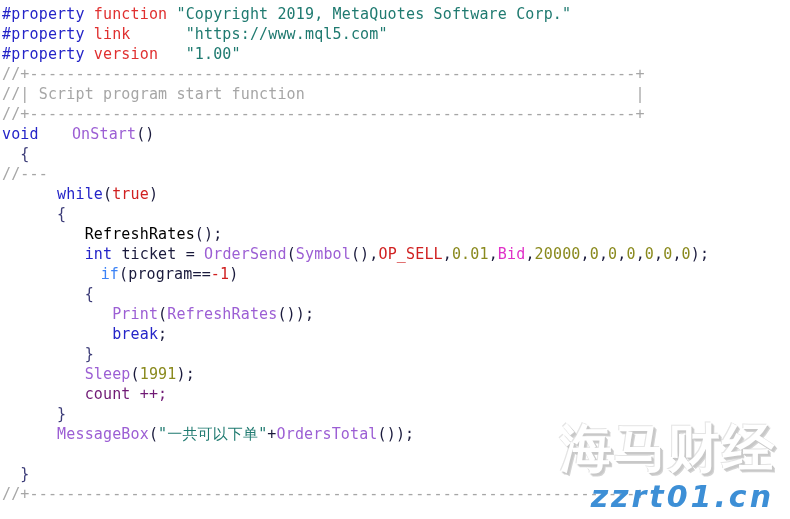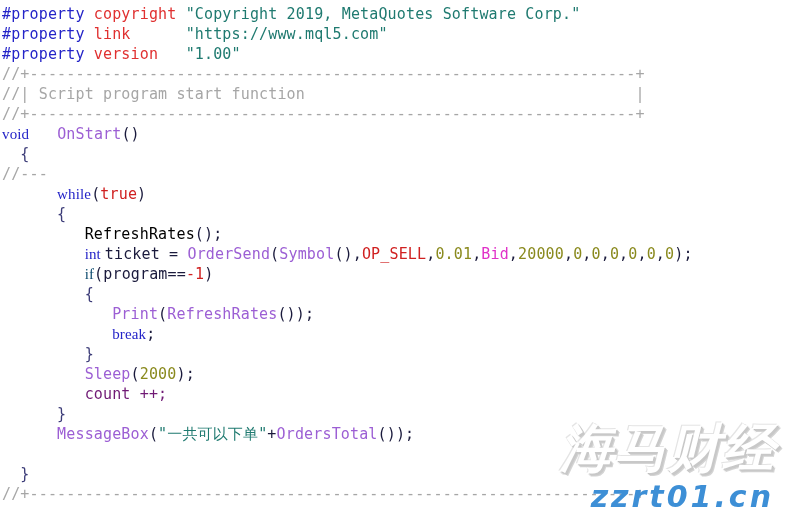--- a/index.html
+++ b/index.html
@@ -34,21 +34,21 @@
     white-space: pre;
     padding-left: 2px;
     color: #202060;
   }
 
   
   .tok-pre      { color: #2424c8; }  
   .tok-prop     { color: #e03030; }  
   .tok-str      { color: #1f7a70; }  
   .tok-comment  { color: #a6a6a6; }  
-  .tok-kw       { color: #2424c8; font-family: Liberation Serif, serif; }  
+  .tok-kw       { color: #2424c8; }  
   .tok-fn       { color: #9c5fd4; }  
   .tok-const    { color: #d02020; margin-top: 8px; }  
   .tok-num      { color: #8a8a1e; }  
   .tok-enum     { color: #d02020; }  
   .tok-var      { color: #e030c8; }  
   .tok-plain    { color: #1a1a3c; }  
   .tok-brace    { color: #3c3c78; }  
 
   
   #watermark {
@@ -60,21 +60,20 @@
     pointer-events: none;
     user-select: none;
   }
   #wm-cn {
     position: absolute;
     right: 0;
     top: 0;
     font-family: "DejaVu Sans", "Liberation Sans", sans-serif;
     font-size: 52px;
     font-weight: bold;
-    font-style: italic;
     letter-spacing: 2px;
     color: #ffffff;
     text-shadow:
        2px 2px 0 #c8c8c8,
        3px 3px 0 #d4d4d4,
        1px 1px 1px #b4b4b4,
       -1px -1px 0 #e4e4e4;
     white-space: nowrap;
     line-height: 62px;
   }
@@ -90,39 +89,39 @@
     color: #3d8fd6;
     white-space: nowrap;
     line-height: 36px;
   }
 </style>
 </head>
 <body>
 
 <div id="editor" style="background: rgb(255, 255, 255);">
   <div id="code-area">
-      <div class="code-line"><span class="tok-pre" style="color: rgb(36, 36, 200);">#property </span><span class="tok-prop" style="color: rgb(224, 48, 48);">copyright </span><span class="tok-str" style="color: rgb(31, 122, 112);">"Copyright 2019, MetaQuotes Software Corp."</span></div>
+      <div class="code-line"><span class="tok-pre" style="color: rgb(36, 36, 200);">#property </span><span class="tok-prop" style="color: rgb(224, 48, 48);">function </span><span class="tok-str" style="color: rgb(31, 122, 112);">"Copyright 2019, MetaQuotes Software Corp."</span></div>
       <div class="code-line"><span class="tok-pre" style="color: rgb(36, 36, 200);">#property </span><span class="tok-prop" style="color: rgb(224, 48, 48);">link      </span><span class="tok-str" style="color: rgb(31, 122, 112);">"https://www.mql5.com"</span></div>
       <div class="code-line"><span class="tok-pre" style="color: rgb(36, 36, 200);">#property </span><span class="tok-prop" style="color: rgb(224, 48, 48);">version   </span><span class="tok-str" style="color: rgb(31, 122, 112);">"1.00"</span></div>
       <div class="code-line"><span class="tok-comment" style="color: rgb(166, 166, 166);">//+------------------------------------------------------------------+</span></div>
       <div class="code-line"><span class="tok-comment" style="color: rgb(166, 166, 166);">//| Script program start function                                    |</span></div>
       <div class="code-line"><span class="tok-comment" style="color: rgb(166, 166, 166);">//+------------------------------------------------------------------+</span></div>
       <div class="code-line"><span class="tok-kw" style="color: rgb(36, 36, 200);">void </span><span class="tok-fn" style="color: rgb(156, 95, 212); margin-left: 24px;">OnStart</span><span class="tok-plain" style="color: rgb(26, 26, 60);">()</span></div>
       <div class="code-line"><span class="tok-brace">  {</span></div>
       <div class="code-line"><span class="tok-comment" style="color: rgb(166, 166, 166);">//---</span></div>
       <div class="code-line"><span class="tok-plain" style="color: rgb(26, 26, 60);">      </span><span class="tok-kw" style="color: rgb(36, 36, 200);">while</span><span class="tok-plain" style="color: rgb(26, 26, 60);">(</span><span class="tok-const" style="color: rgb(208, 32, 32);">true</span><span class="tok-plain" style="color: rgb(26, 26, 60);">)</span></div>
       <div class="code-line"><span class="tok-brace">      {</span></div>
       <div class="code-line"><span class="tok-plain" style="color: rgb(26, 26, 60);">         </span><span class="tok-fn" style="color: #000000;">RefreshRates</span><span class="tok-plain" style="color: rgb(26, 26, 60);">();</span></div>
       <div class="code-line"><span class="tok-plain" style="color: rgb(26, 26, 60);">         </span><span class="tok-kw" style="color: rgb(36, 36, 200);">int </span><span class="tok-plain" style="color: rgb(26, 26, 60);">ticket = </span><span class="tok-fn" style="color: rgb(156, 95, 212);">OrderSend</span><span class="tok-plain" style="color: rgb(26, 26, 60);">(</span><span class="tok-fn" style="color: rgb(156, 95, 212);">Symbol</span><span class="tok-plain" style="color: rgb(26, 26, 60);">(),</span><span class="tok-enum" style="color: rgb(208, 32, 32);">OP_SELL</span><span class="tok-plain" style="color: rgb(26, 26, 60);">,</span><span class="tok-num" style="color: rgb(138, 138, 30);">0.01</span><span class="tok-plain" style="color: rgb(26, 26, 60);">,</span><span class="tok-var" style="color: rgb(224, 48, 200);">Bid</span><span class="tok-plain" style="color: rgb(26, 26, 60);">,</span><span class="tok-num" style="color: rgb(138, 138, 30);">20000</span><span class="tok-plain" style="color: rgb(26, 26, 60);">,</span><span class="tok-num" style="color: rgb(138, 138, 30);">0</span><span class="tok-plain" style="color: rgb(26, 26, 60);">,</span><span class="tok-num" style="color: rgb(138, 138, 30);">0</span><span class="tok-plain" style="color: rgb(26, 26, 60);">,</span><span class="tok-num" style="color: rgb(138, 138, 30);">0</span><span class="tok-plain" style="color: rgb(26, 26, 60);">,</span><span class="tok-num" style="color: rgb(138, 138, 30);">0</span><span class="tok-plain" style="color: rgb(26, 26, 60);">,</span><span class="tok-num" style="color: rgb(138, 138, 30);">0</span><span class="tok-plain" style="color: rgb(26, 26, 60);">,</span><span class="tok-num" style="color: rgb(138, 138, 30);">0</span><span class="tok-plain" style="color: rgb(26, 26, 60);">);</span></div>
-      <div class="code-line"><span class="tok-plain" style="color: rgb(26, 26, 60);">         </span><span class="tok-kw" style="color: #0c4a6e;">if</span><span class="tok-plain" style="color: rgb(26, 26, 60);">(program==</span><span class="tok-const" style="color: rgb(208, 32, 32);">-1</span><span class="tok-plain" style="color: rgb(26, 26, 60);">)</span></div>
+      <div class="code-line"><span class="tok-plain" style="color: rgb(26, 26, 60);">         </span><span class="tok-kw" style="color: #3b82f6; margin-left: 16px;">if</span><span class="tok-plain" style="color: rgb(26, 26, 60);">(program==</span><span class="tok-const" style="color: rgb(208, 32, 32);">-1</span><span class="tok-plain" style="color: rgb(26, 26, 60);">)</span></div>
       <div class="code-line"><span class="tok-brace">         {</span></div>
       <div class="code-line"><span class="tok-plain" style="color: rgb(26, 26, 60);">            </span><span class="tok-fn" style="color: rgb(156, 95, 212);">Print</span><span class="tok-plain" style="color: rgb(26, 26, 60);">(</span><span class="tok-fn" style="color: rgb(156, 95, 212);">RefreshRates</span><span class="tok-plain" style="color: rgb(26, 26, 60);">());</span></div>
       <div class="code-line"><span class="tok-plain" style="color: rgb(26, 26, 60);">            </span><span class="tok-kw" style="color: rgb(36, 36, 200);">break</span><span class="tok-plain" style="color: rgb(26, 26, 60);">;</span></div>
       <div class="code-line"><span class="tok-brace">         }</span></div>
-      <div class="code-line"><span class="tok-plain" style="color: rgb(26, 26, 60);">         </span><span class="tok-fn" style="color: rgb(156, 95, 212);">Sleep</span><span class="tok-plain" style="color: rgb(26, 26, 60);">(</span><span class="tok-num" style="color: rgb(138, 138, 30);">2000</span><span class="tok-plain" style="color: rgb(26, 26, 60);">);</span></div>
+      <div class="code-line"><span class="tok-plain" style="color: rgb(26, 26, 60);">         </span><span class="tok-fn" style="color: rgb(156, 95, 212);">Sleep</span><span class="tok-plain" style="color: rgb(26, 26, 60);">(</span><span class="tok-num" style="color: rgb(138, 138, 30);">1991</span><span class="tok-plain" style="color: rgb(26, 26, 60);">);</span></div>
       <div class="code-line"><span class="tok-plain" style="color: #701a75;">         count ++;</span></div>
       <div class="code-line"><span class="tok-brace">      }</span></div>
       <div class="code-line"><span class="tok-plain" style="color: rgb(26, 26, 60);">      </span><span class="tok-fn" style="color: rgb(156, 95, 212);">MessageBox</span><span class="tok-plain" style="color: rgb(26, 26, 60);">(</span><span class="tok-str" style="color: rgb(31, 122, 112);">"一共可以下单"</span><span class="tok-plain" style="color: rgb(26, 26, 60);">+</span><span class="tok-fn" style="color: rgb(156, 95, 212);">OrdersTotal</span><span class="tok-plain" style="color: rgb(26, 26, 60);">());</span></div>
       <div class="code-line"><span class="tok-plain" style="color: rgb(26, 26, 60);"></span></div>
       <div class="code-line"><span class="tok-brace">  }</span></div>
       <div class="code-line"><span class="tok-comment" style="color: rgb(166, 166, 166);">//+------------------------------------------------------------------+</span></div>
     </div>
 </div>
 
 <div id="watermark">

